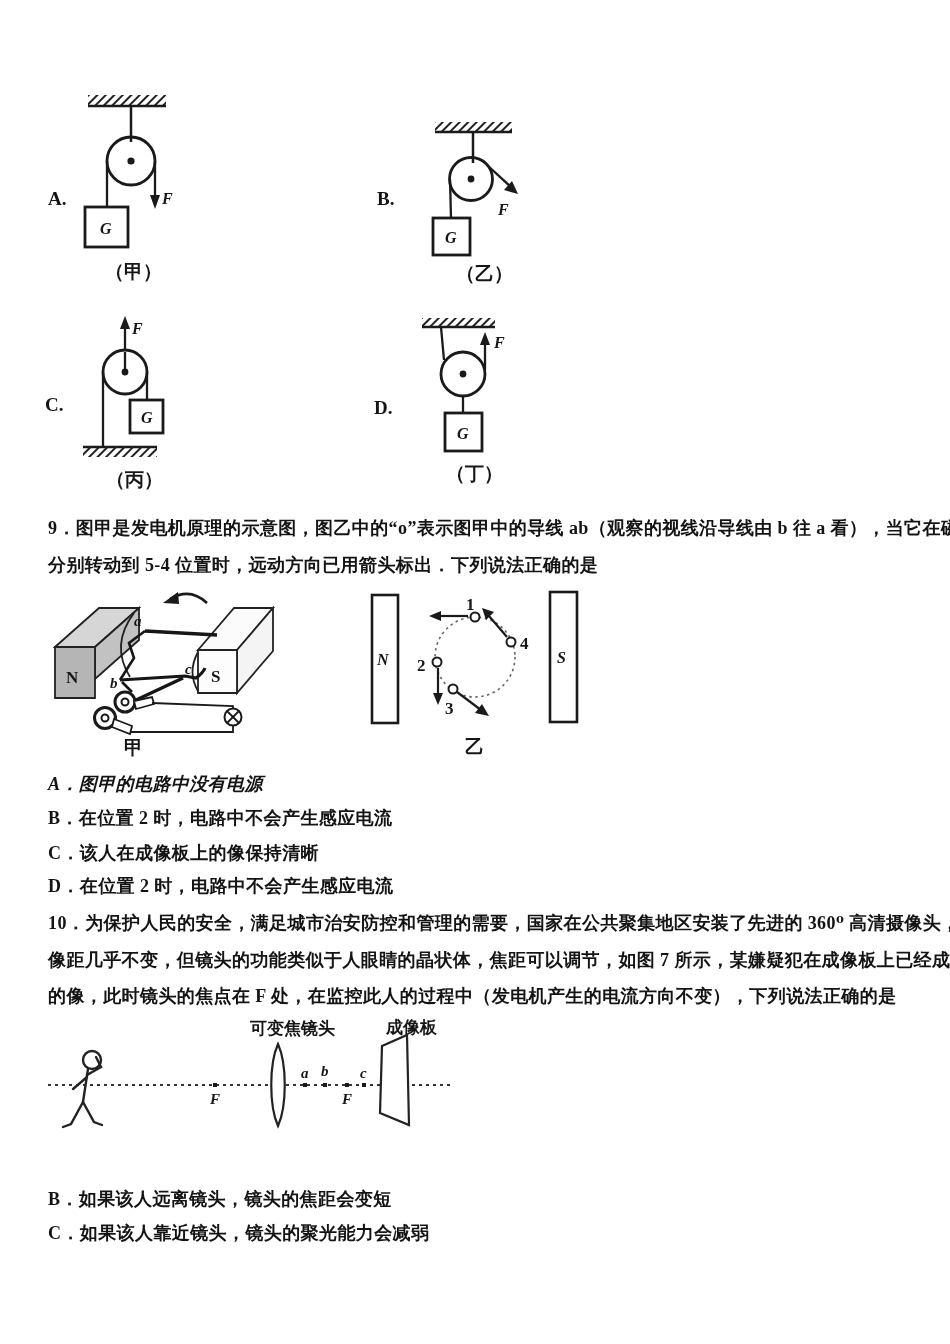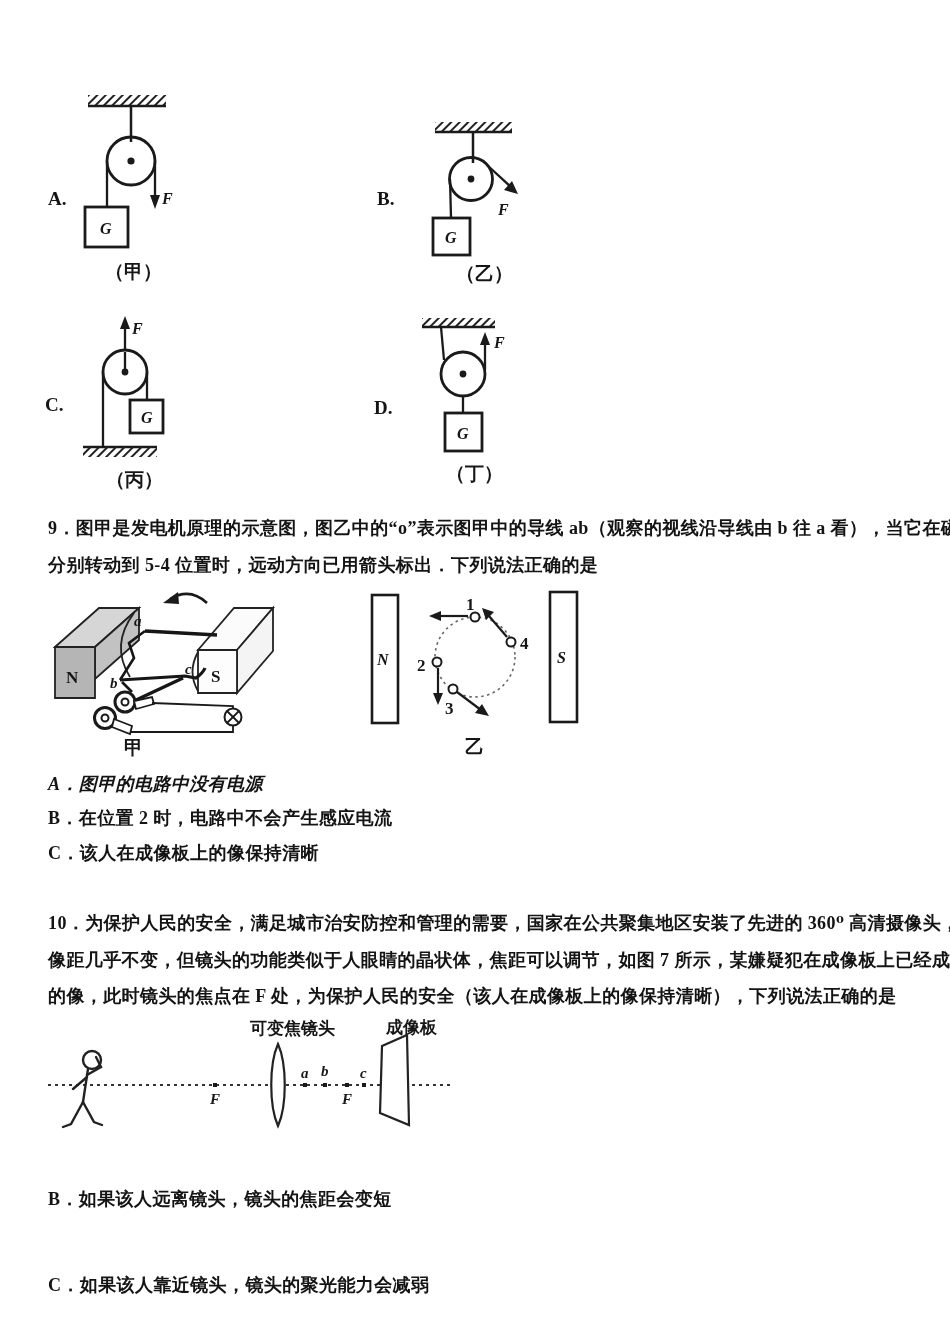--- a/index.html
+++ b/index.html
@@ -208,24 +208,25 @@
       <text x="155" y="64" class="lbl-cjk">4</text>
       <line x1="142" y1="52" x2="124" y2="31" stroke="#1a1a1a" stroke-width="2.2"></line>
       <polygon points="117,23 129,27 121,35" fill="#1a1a1a"></polygon>
       <text x="100" y="168" class="lbl-cap">乙</text>
     </svg>
   </div>
 
   <div class="tline" style="left:48px;top:772px;font-style:italic;">A．图甲的电路中没有电源</div>
   <div class="tline" style="left:48px;top:806px;">B．在位置 2 时，电路中不会产生感应电流</div>
   <div class="tline" style="left:48px;top:841px;">C．该人在成像板上的像保持清晰</div>
+  <div class="tline" style="left:48px;top:874px;">D．在位置 2 时，电路中不会产生感应电流</div>
 
   <div class="tline" style="left:48px;top:911px;">10．为保护人民的安全，满足城市治安防控和管理的需要，国家在公共聚集地区安装了先进的 360⁰ 高清摄像头，它的</div>
   <div class="tline" style="left:48px;top:948px;">像距几乎不变，但镜头的功能类似于人眼睛的晶状体，焦距可以调节，如图 7 所示，某嫌疑犯在成像板上已经成清晰</div>
-  <div class="tline" style="left:48px;top:984px;">的像，此时镜头的焦点在 F 处，为保护人民的安全（该人在成像板上的像保持清晰），下列说法正确的是</div>
+  <div class="tline" style="left:48px;top:984px;">的像，此时镜头的焦点在 F 处，在监控此人的过程中（发电机产生的电流方向不变），下列说法正确的是</div>
 
   <div class="abs" style="left:42px;top:1018px;">
     <svg width="420" height="122" viewBox="0 0 420 122">
       <text x="208" y="16" class="lbl-cjk">可变焦镜头</text>
       <text x="344" y="15" class="lbl-cjk">成像板</text>
 
       <line x1="6" y1="67" x2="412" y2="67" stroke="#333" stroke-width="2" stroke-dasharray="3,4"></line>
 
       <g stroke="#222" stroke-width="2.4" fill="none" stroke-linecap="round">
         <circle cx="50" cy="42" r="9" fill="#fff"></circle>
@@ -248,15 +249,15 @@
       <rect x="303" y="65" width="4" height="4" fill="#1a1a1a"></rect>
       <text x="300" y="86" class="lbl-small-italic">F</text>
       <rect x="320" y="65" width="4" height="4" fill="#1a1a1a"></rect>
       <text x="318" y="60" class="lbl-small-italic">c</text>
 
       <polygon points="340,28 365,17 367,107 338,95" fill="#fff" stroke="#222" stroke-width="2.2"></polygon>
     </svg>
   </div>
 
   <div class="tline" style="left:48px;top:1187px;">B．如果该人远离镜头，镜头的焦距会变短</div>
-  <div class="tline" style="left:48px;top:1273px;text-align:right;">C．如果该人靠近镜头，镜头的聚光能力会减弱</div>
+  <div class="tline" style="left:48px;top:1221px;text-align:right;">C．如果该人靠近镜头，镜头的聚光能力会减弱</div>
 
 </div>
 
 </body></html>

